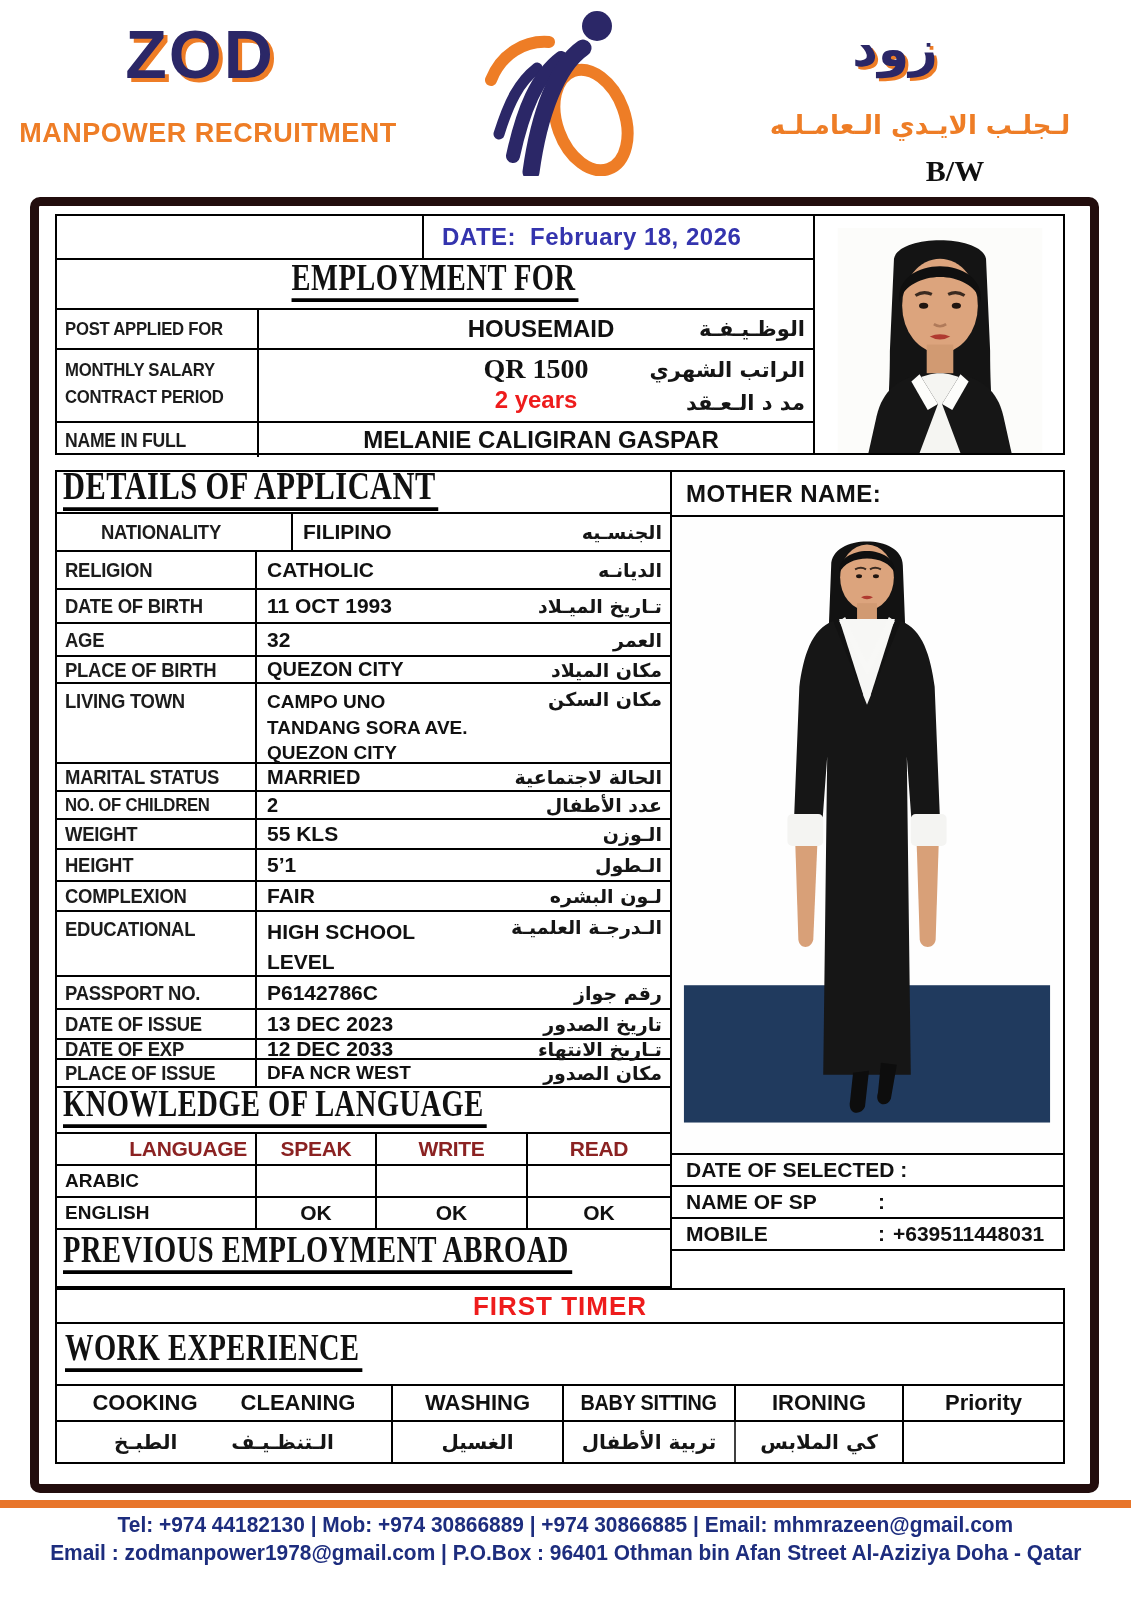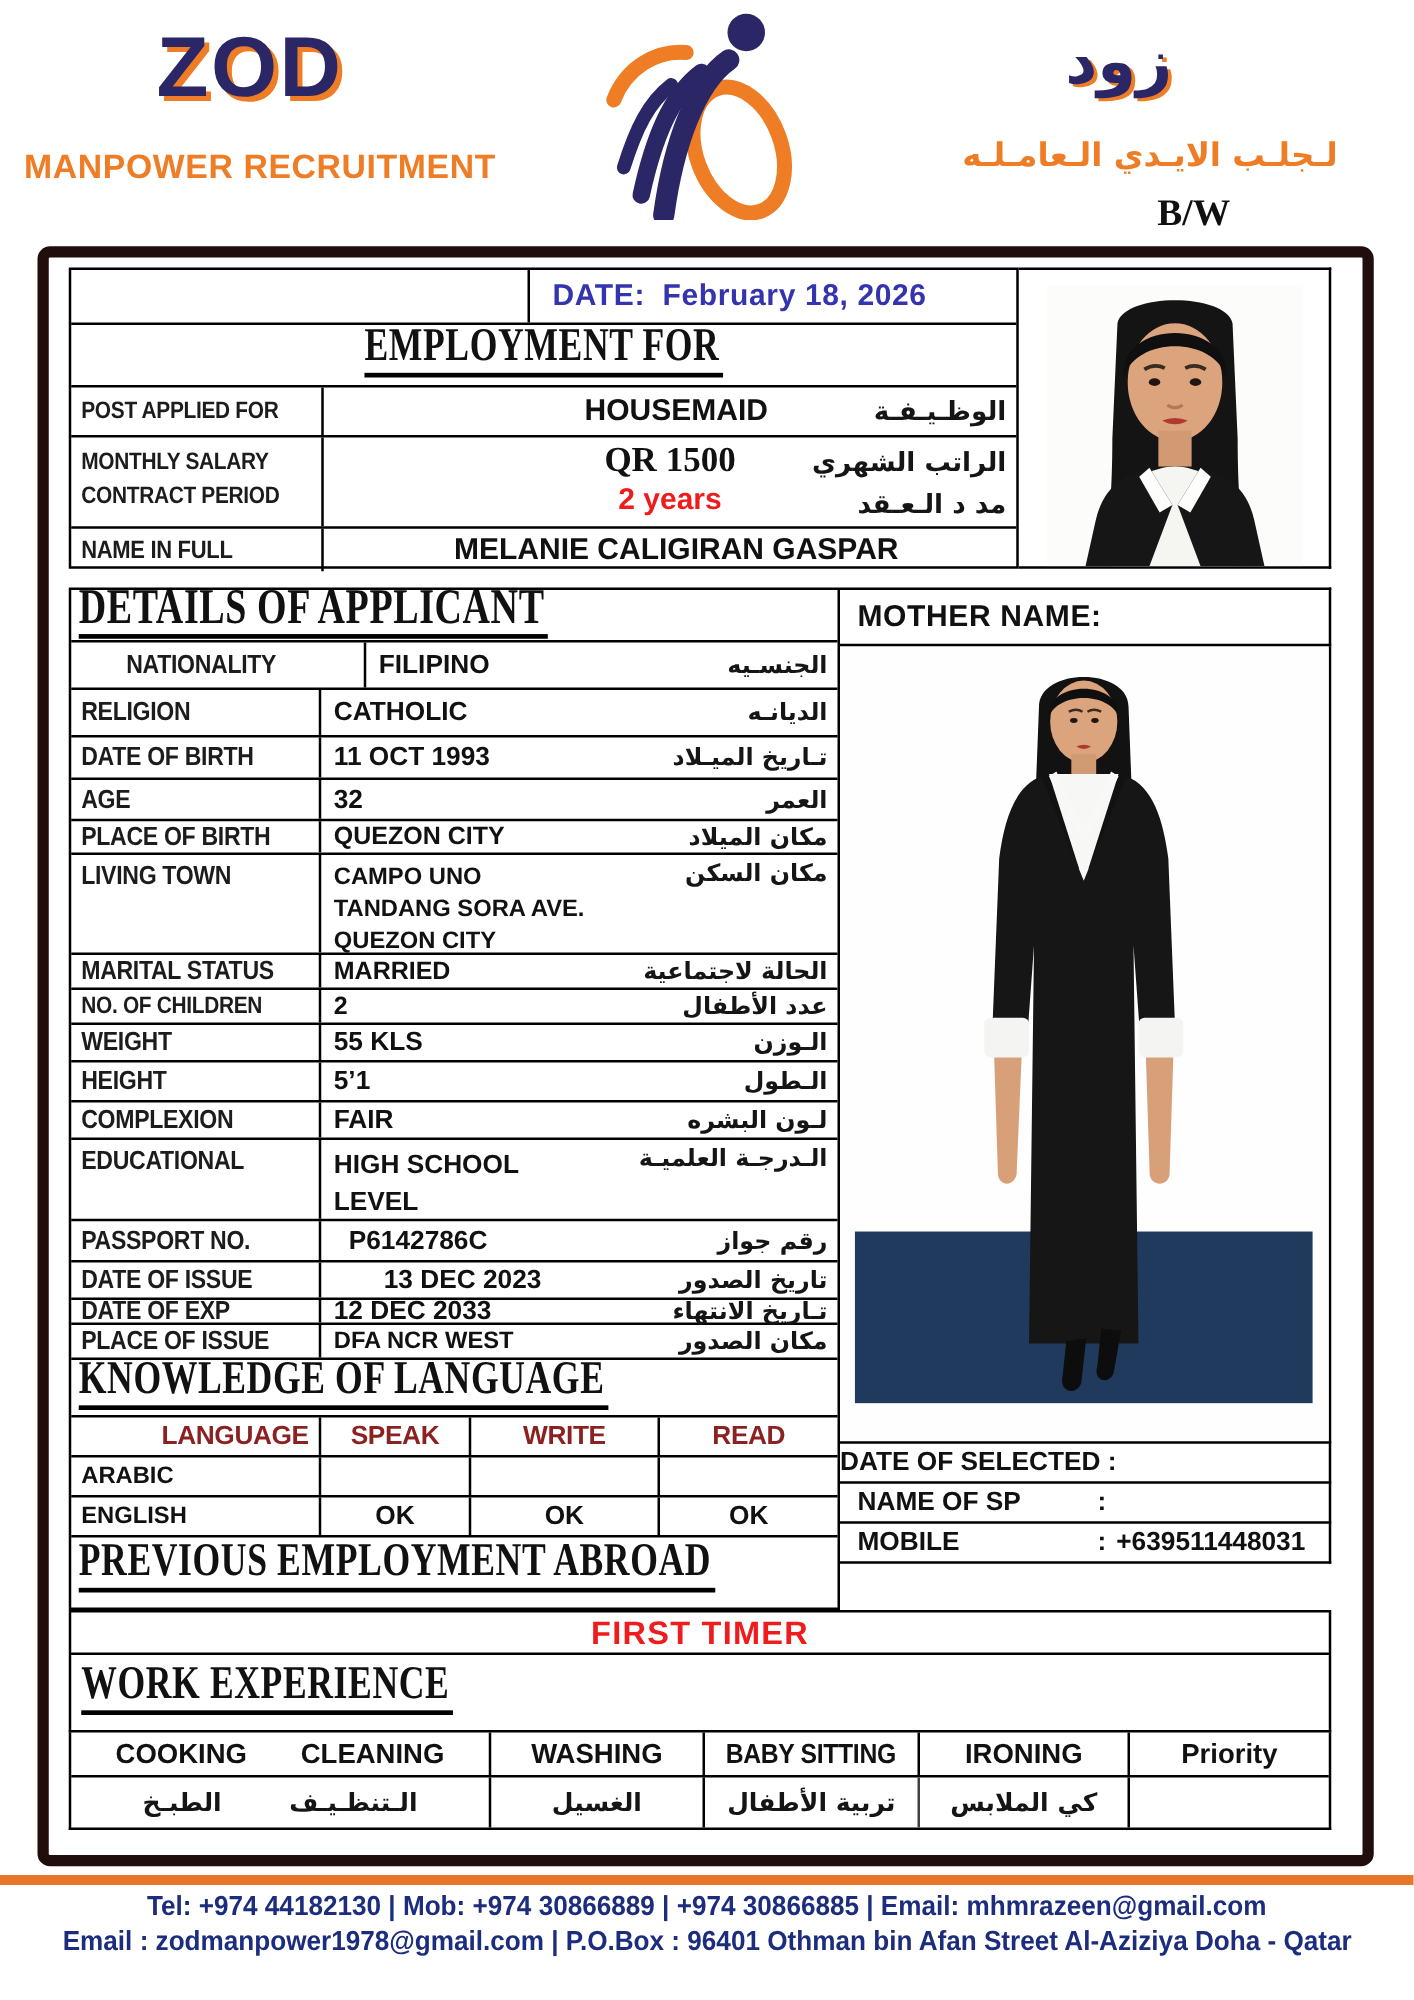--- a/index.html
+++ b/index.html
@@ -247,30 +247,30 @@
       <div class="row" style="height:65px;">
         <div class="cell-l" style="width:200px;align-items:flex-start;padding-top:5px;">
             <span class="lbl">EDUCATIONAL</span>
           </div>
         <div class="cell-r" style="align-items:flex-start;padding-top:5px;">
             <span class="val" style="line-height:1.45;">HIGH SCHOOL
 LEVEL</span>
           <span class="arab" style="top:15px;">الـدرجـة العلميـة</span>
           </div>
       </div>
-      <div class="row" style="height:33px;gap:12px;">
+      <div class="row" style="height:33px;">
         <div class="cell-l" style="width:200px;">
             <span class="lbl">PASSPORT NO.</span>
           </div>
         <div class="cell-r">
             <span class="val">P6142786C</span>
           <span class="arab">رقم جواز</span>
           </div>
       </div>
-      <div class="row" style="height:30px;gap:40px;">
+      <div class="row" style="height:30px;">
         <div class="cell-l" style="width:200px;">
             <span class="lbl">DATE OF ISSUE</span>
           </div>
         <div class="cell-r">
             <span class="val">13 DEC 2023</span>
           <span class="arab">تاريخ الصدور</span>
           </div>
       </div>
       <div class="row" style="height:20px;">
         <div class="cell-l" style="width:200px;">
@@ -365,21 +365,21 @@
         <path d="M168 104 L196 160 L224 104 L218 100 L196 146 L174 100 Z" fill="#f8f8f6"></path>
         <rect x="116" y="298" width="36" height="32" rx="5" fill="#f4f4f2"></rect>
         <rect x="240" y="298" width="36" height="32" rx="5" fill="#f4f4f2"></rect>
         <path d="M124 330 L146 330 L142 424 C140 434 128 434 127 424 Z" fill="#d8a078"></path>
         <path d="M246 330 L268 330 L265 424 C264 434 250 434 249 424 Z" fill="#d8a078"></path>
         <path d="M182 558 L198 556 L194 592 C190 602 176 600 179 586 Z" fill="#0d0d0d"></path>
         <path d="M210 548 L226 550 L220 584 C216 594 203 590 207 578 Z" fill="#0d0d0d"></path>
       </svg>
     </div>
 
-    <div class="abs" style="left:633px;top:949px;width:393px;height:32px;border:2px solid #000;border-left:none;border-top:none;display:flex;align-items:center;">
+    <div class="abs" style="left:633px;top:949px;width:393px;height:32px;border:2px solid #000;border-left:none;border-top:none;display:flex;align-items:center;padding-left:14px;">
       <span class="val" style="font-size:21px;">DATE OF SELECTED :</span>
       <span class="val" style="margin-left:10px;"></span>
     </div>
     <div class="abs" style="left:633px;top:981px;width:393px;height:32px;border:2px solid #000;border-left:none;border-top:none;display:flex;align-items:center;padding-left:14px;">
       <span class="val" style="font-size:21px;width:192px;">NAME OF SP</span>
       <span class="val">:</span>
       <span class="val" style="margin-left:8px;"></span>
     </div>
     <div class="abs" style="left:633px;top:1013px;width:393px;height:32px;border:2px solid #000;border-left:none;border-top:none;display:flex;align-items:center;padding-left:14px;">
       <span class="val" style="font-size:21px;width:192px;">MOBILE</span>

